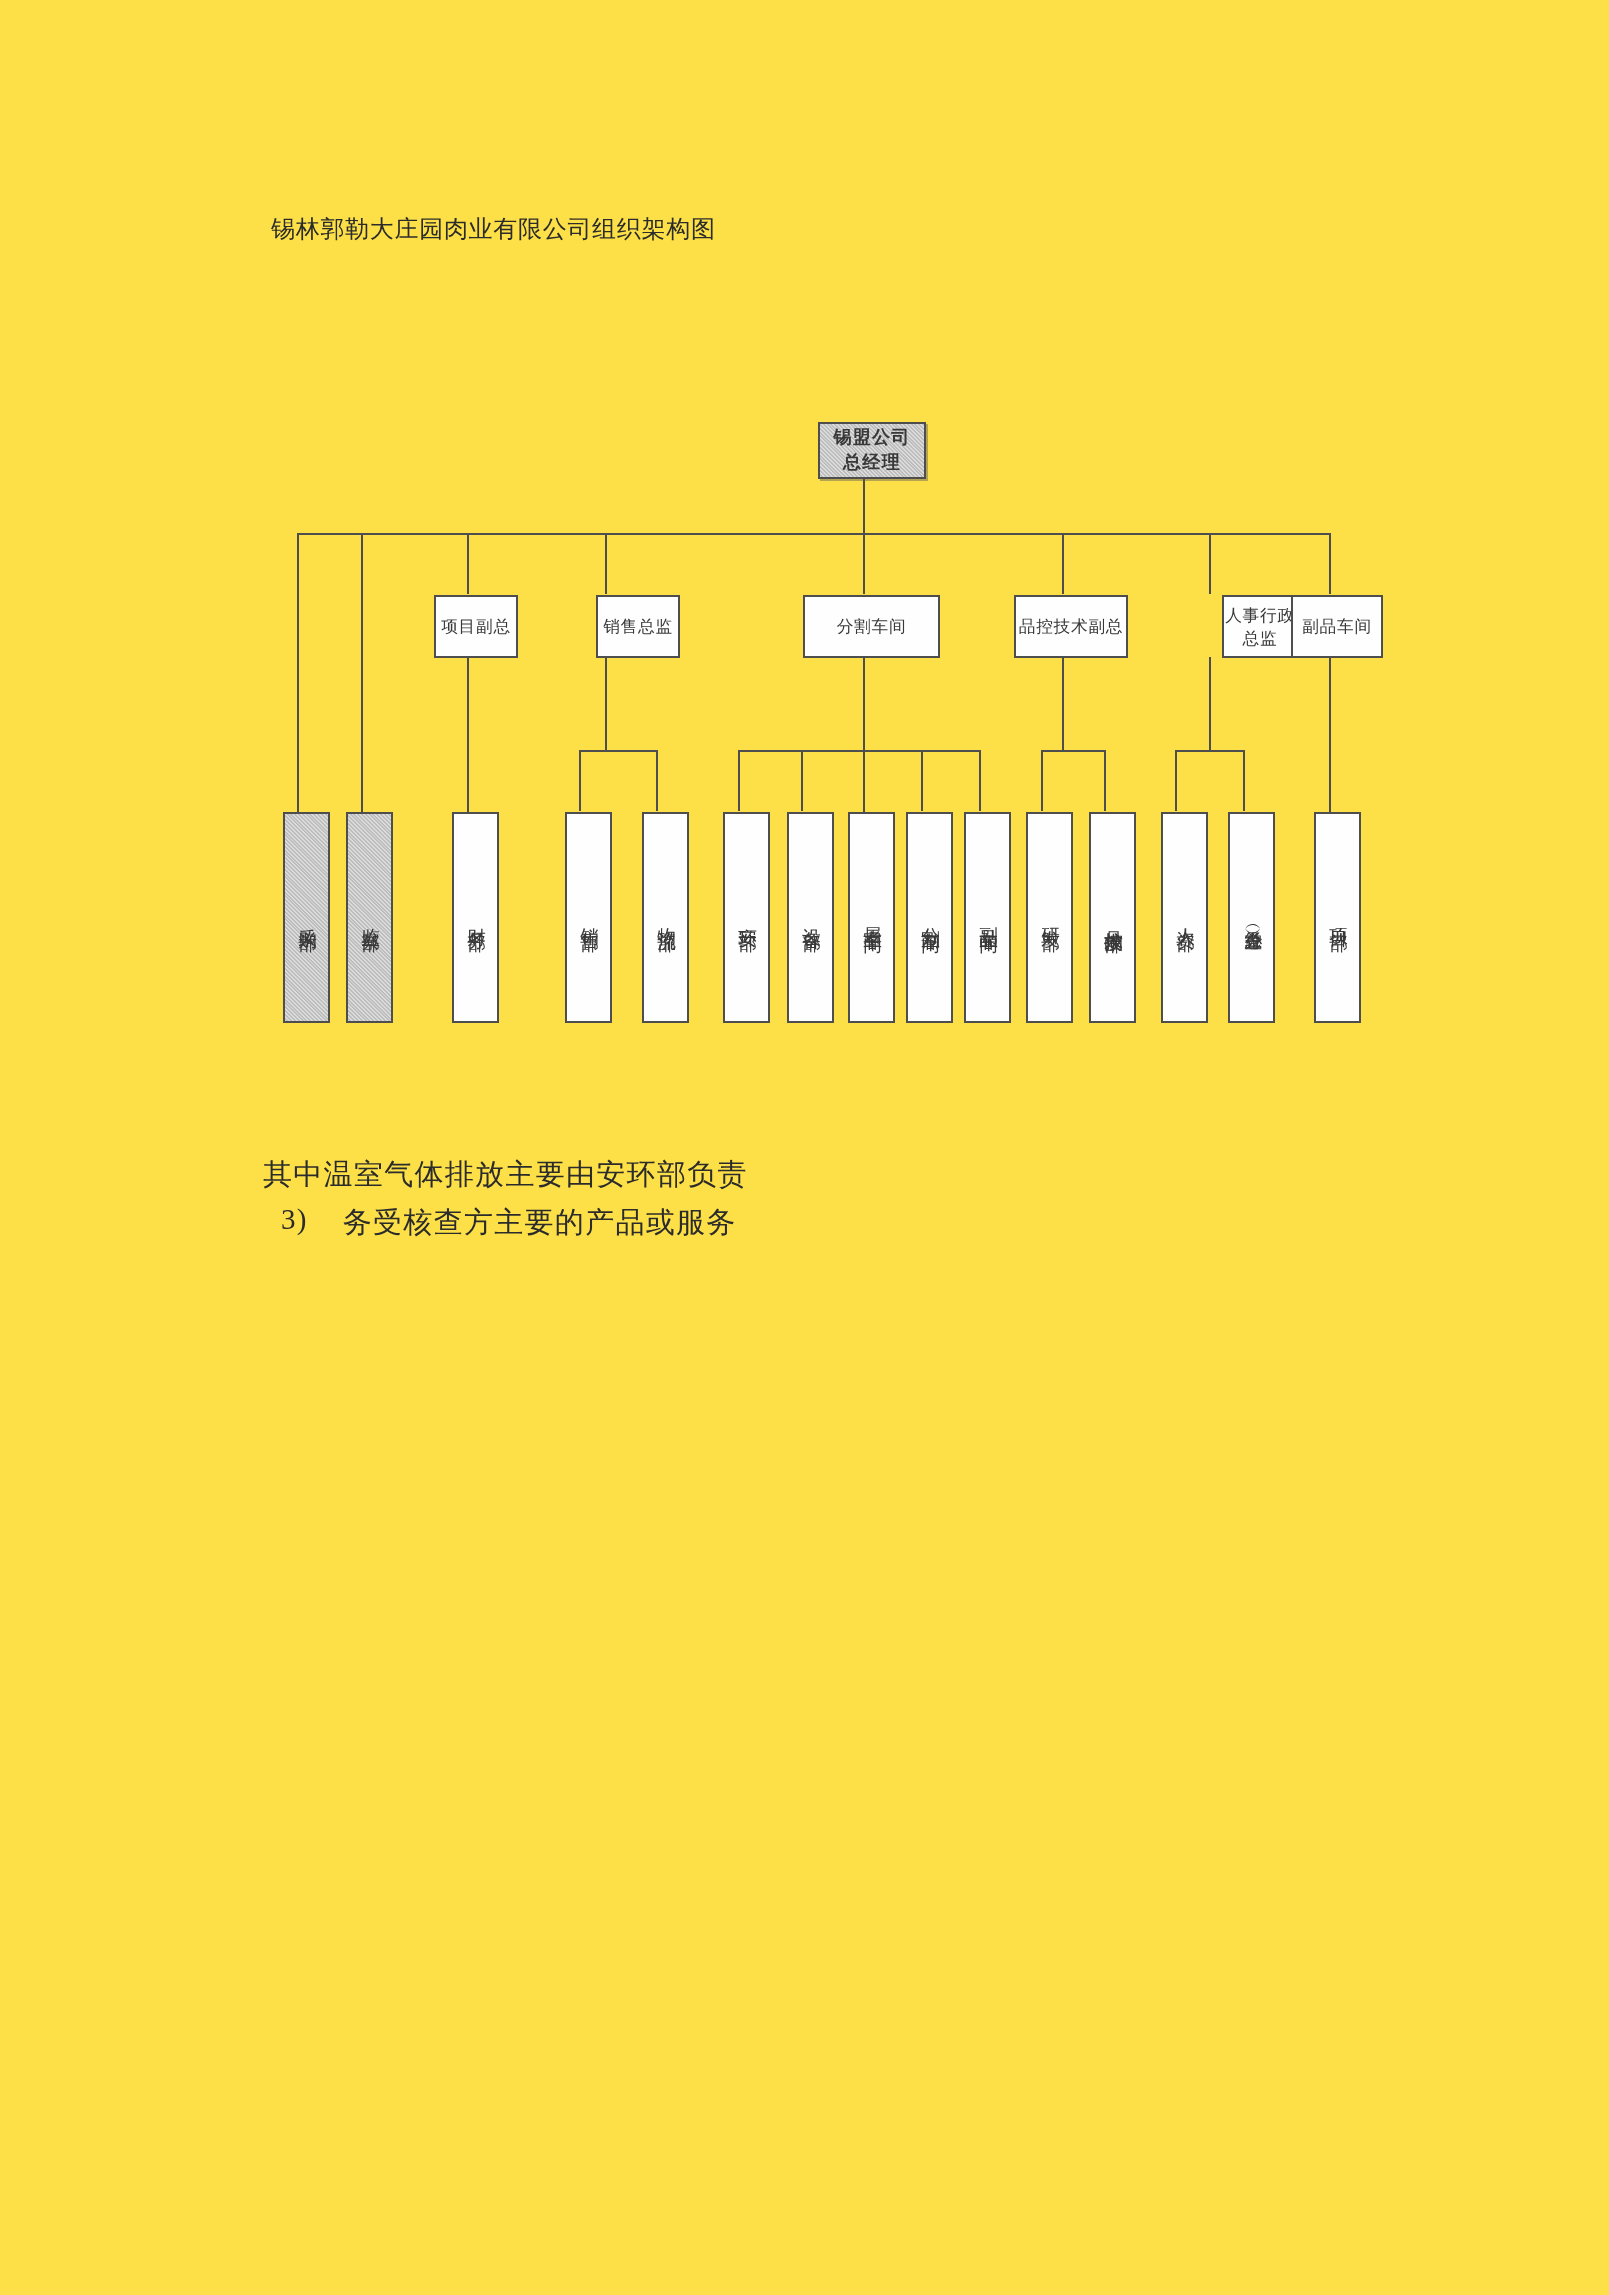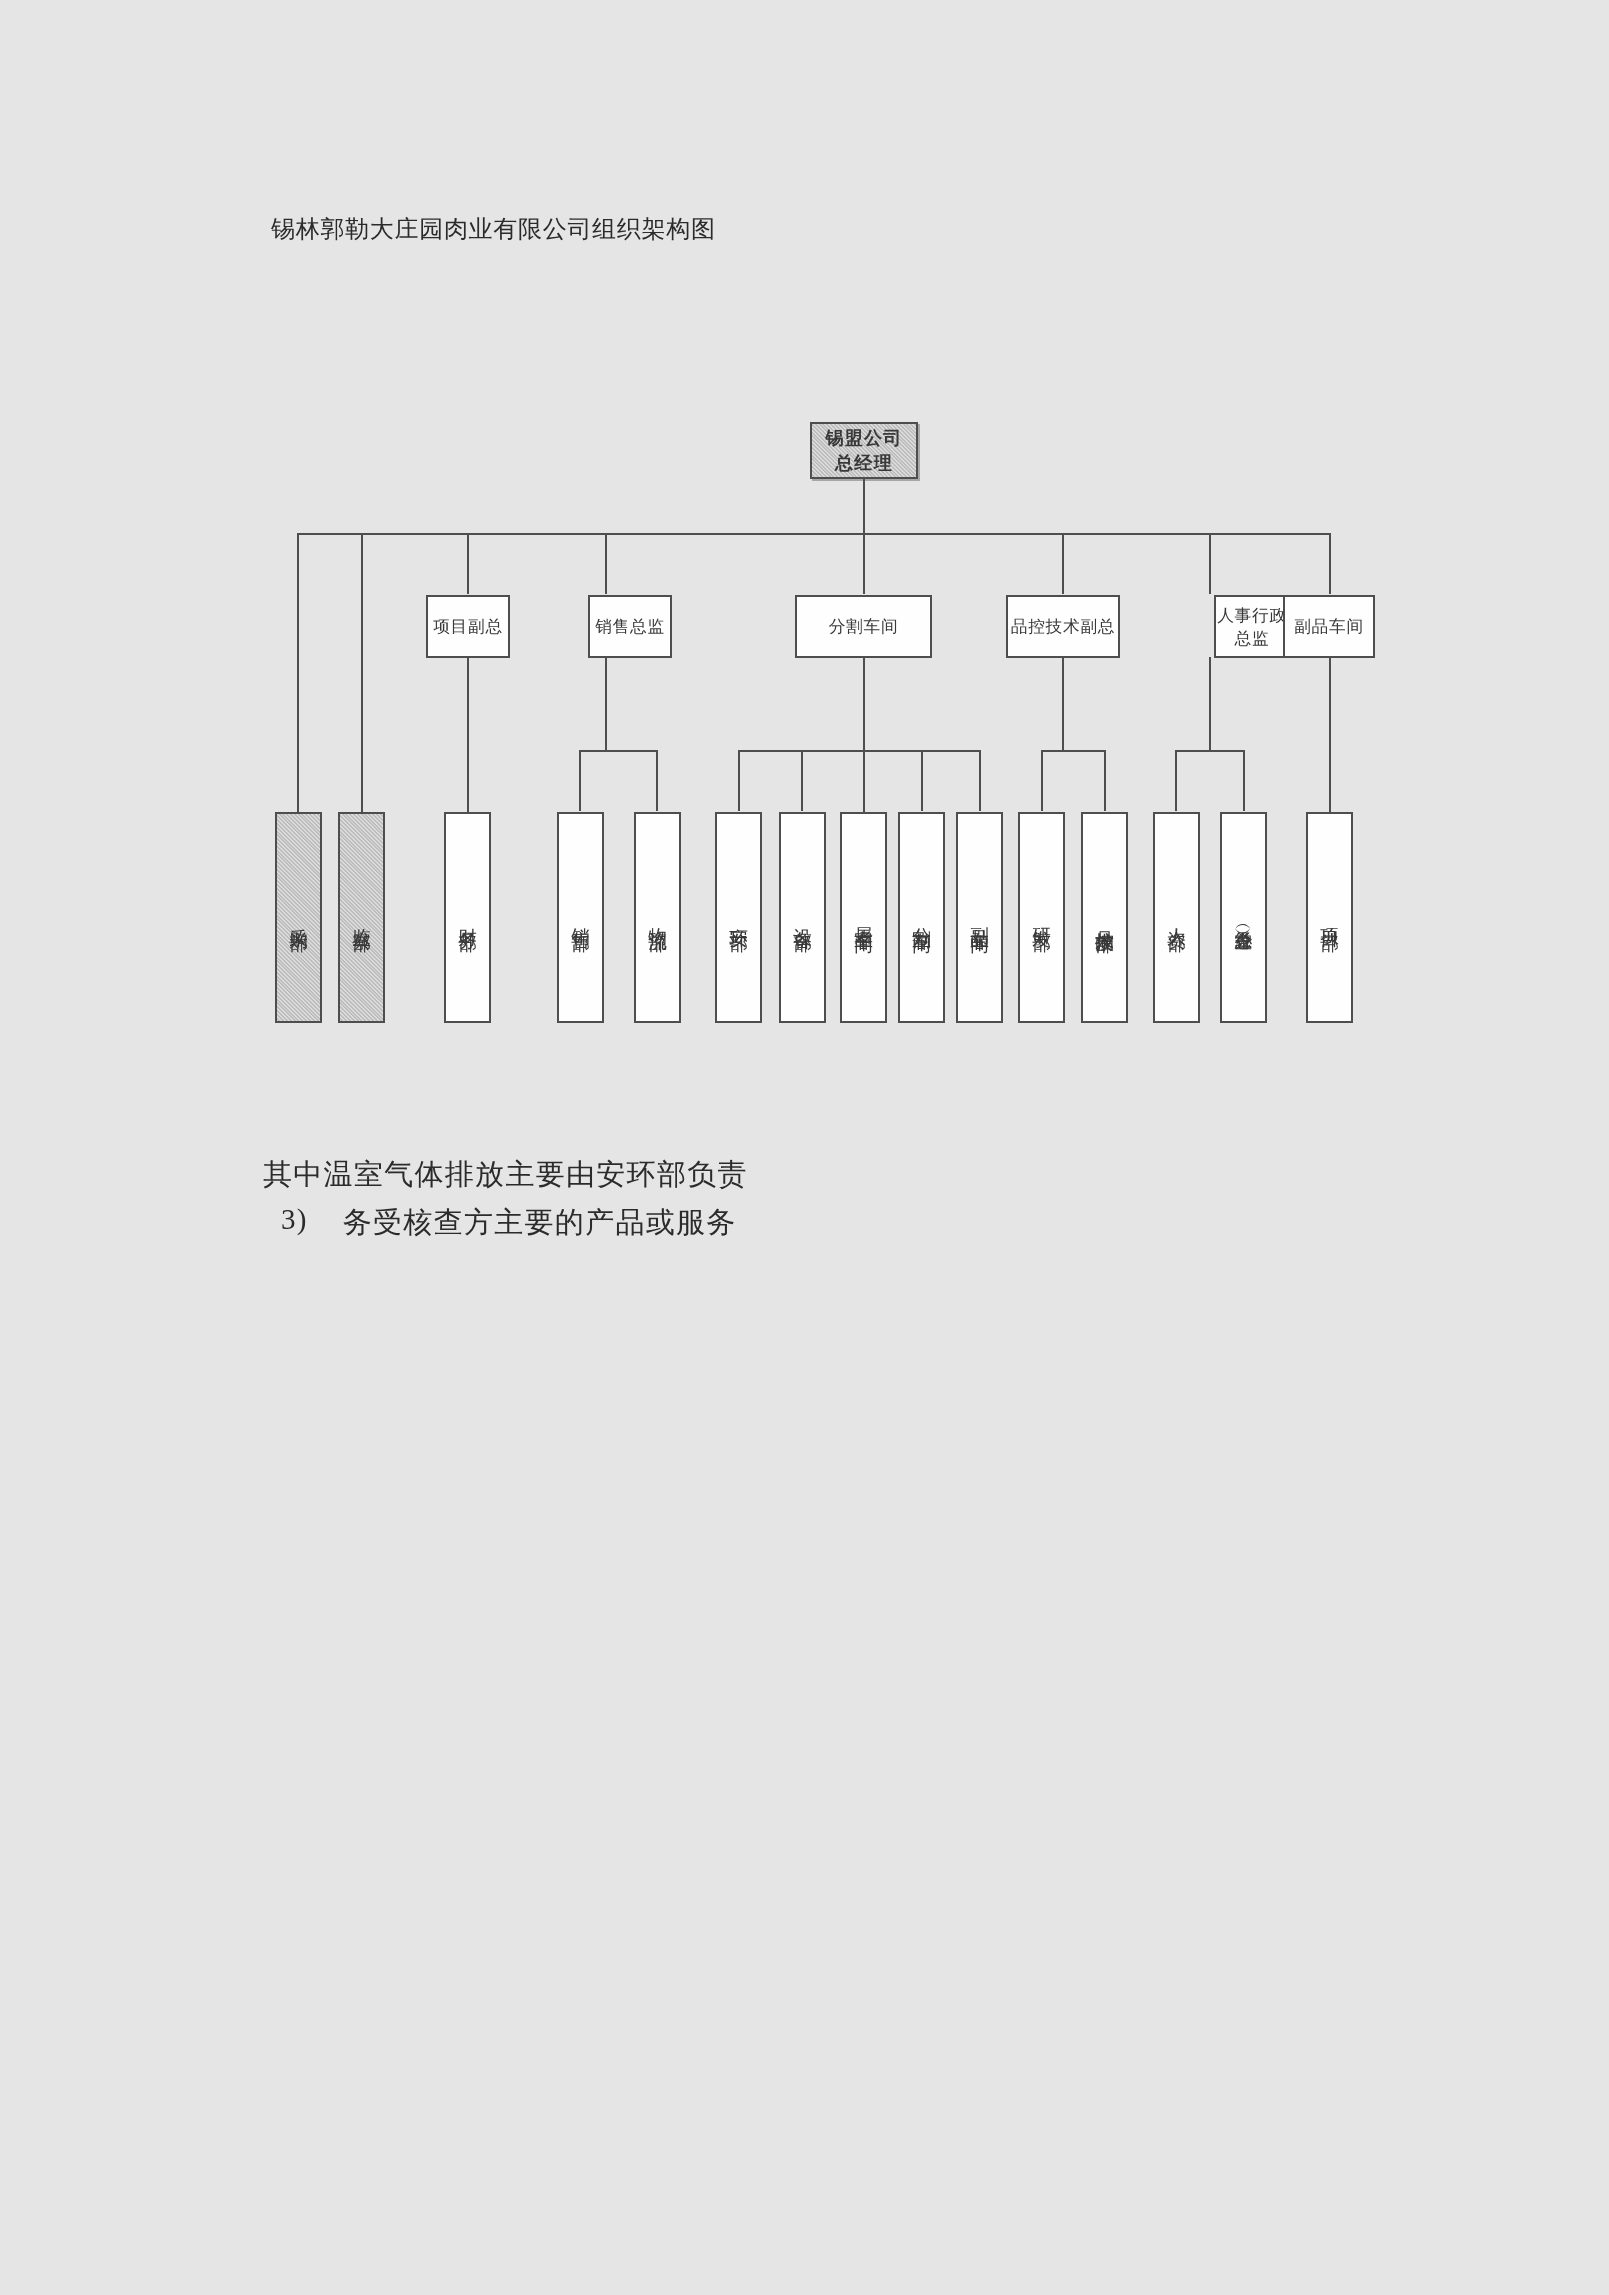--- a/index.html
+++ b/index.html
@@ -1,37 +1,38 @@
 <!DOCTYPE html>
 <html style="font-size:10.7px"><head>
 <meta charset="utf-8">
 <style>
   html,body{margin:0;padding:0;background:#ffffff;}
   .page{
     position:relative;
     width:1610px;height:2295px;
-    background:#e5e5e5;
+    background:#fde047;
     font-family:"Liberation Serif","DejaVu Serif",serif;
     color:#2e2e2e;
     overflow:hidden;
   }
   .doc-text{position:absolute;white-space:nowrap;color:#2b2b2b;}
   .title{left:271px;top:213px;font-size:24px;letter-spacing:0.7px;}
   .note{left:263px;top:1119px;font-size:29px;letter-spacing:1.3px;margin-top:36px;}
   .item{left:281px;top:1203px;font-size:29px;display:flex;gap:35px;letter-spacing:1.3px;}
   .para1{left:356px;top:1283px;font-size:29px;letter-spacing:0.7px;}
   .para2{left:253px;top:1333px;font-size:29px;letter-spacing:0.7px;}
 
   
   .node{
     position:absolute;box-sizing:border-box;
     border:2px solid #4e4e4e;background:#fefefe;
     display:flex;align-items:center;justify-content:center;
     color:#383838;text-align:center;
-    font-family:Liberation Sans, sans-serif;
+    font-family:Liberation Mono, monospace;
+    margin-left:8px;
   }
   .root{
     left:810px;top:422px;width:108px;height:57px;
     flex-direction:column;font-size:18px;line-height:1.35;font-weight:bold;
     letter-spacing:1.3px;
     box-shadow:2px 2px 0 rgba(90,90,90,.45);
   }
   .shaded{
     background:#c7c7c7;
     background-image:repeating-linear-gradient(45deg,rgba(255,255,255,.35) 0 1.3px,rgba(0,0,0,.05) 1.3px 2.7px);

